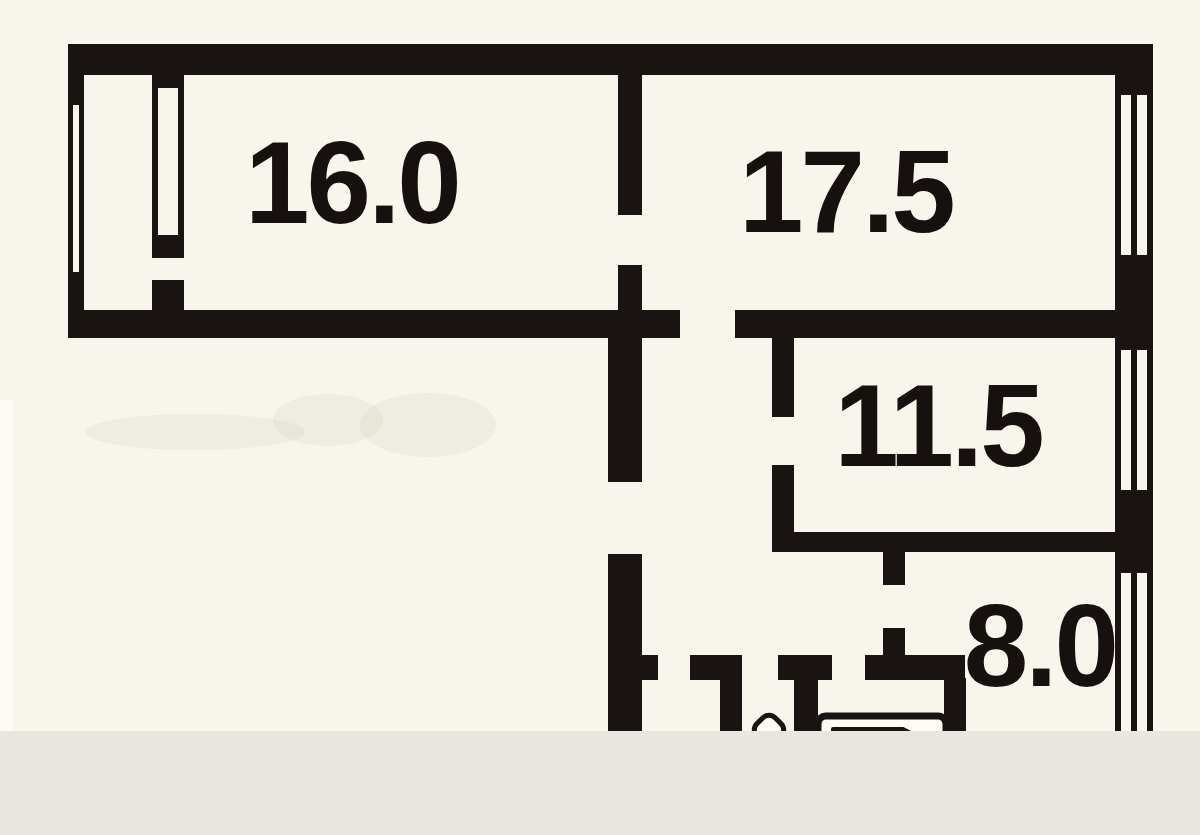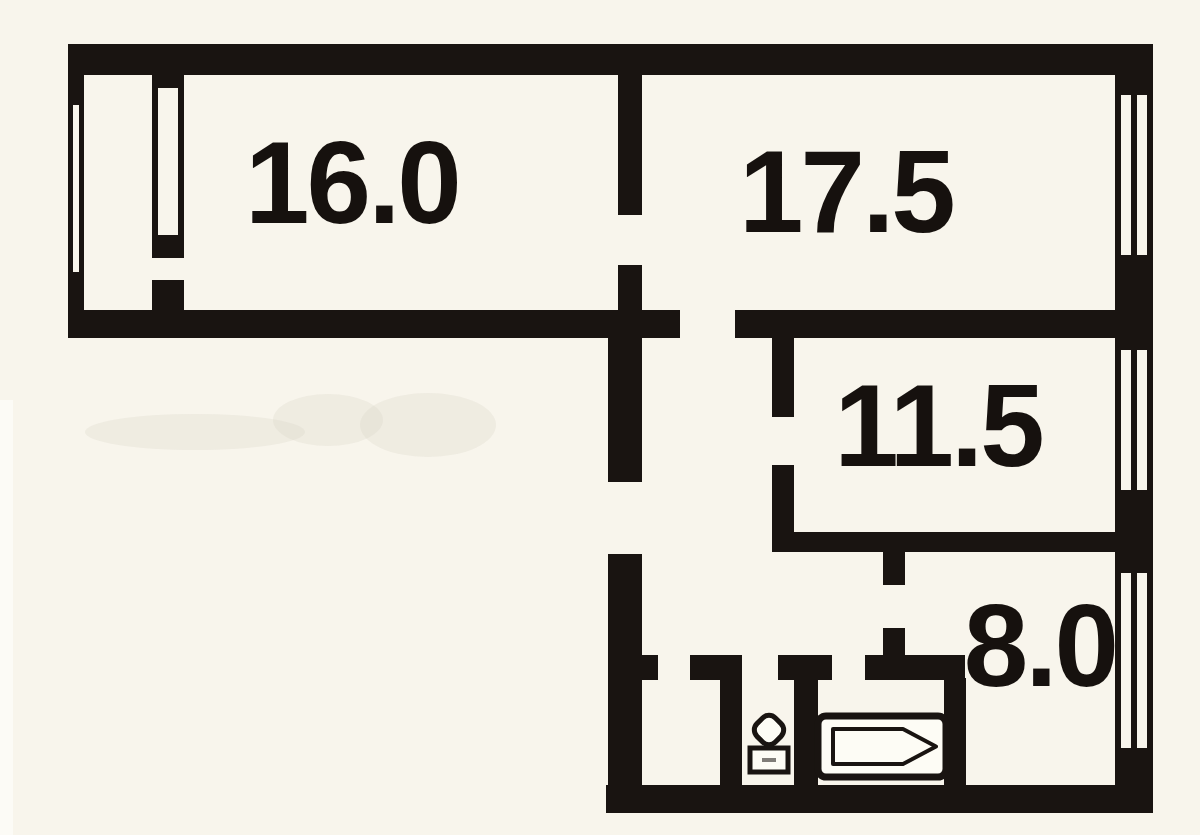--- a/index.html
+++ b/index.html
@@ -1,19 +1,19 @@
 <!DOCTYPE html>
 <html style="--bg: #f8f5ec; --wall: #191411; --label: #16110e;"><head>
 <meta charset="utf-8">
 <title>Floor Plan</title>
 <style>
   html,body{margin:0;padding:0;background:#e8e6df;}
   .stage{
     position:relative;
-    width:1200px;height:835px;
+    width:1200px;height:731px;
     background:var(--bg,#f8f5ec);
     overflow:hidden;
     font-family:"Liberation Sans",sans-serif;
   }
   .stage svg{display:block;width:1200px;height:835px;}
   .wall{fill:var(--wall,#191411);}
   .winline{fill:var(--wall,#191411);}
   .fixture{fill:#fdfcf5;stroke:var(--wall,#191411);}
   .liner{fill:#fdfcf5;stroke:var(--wall,#191411);}
   .room-label{

